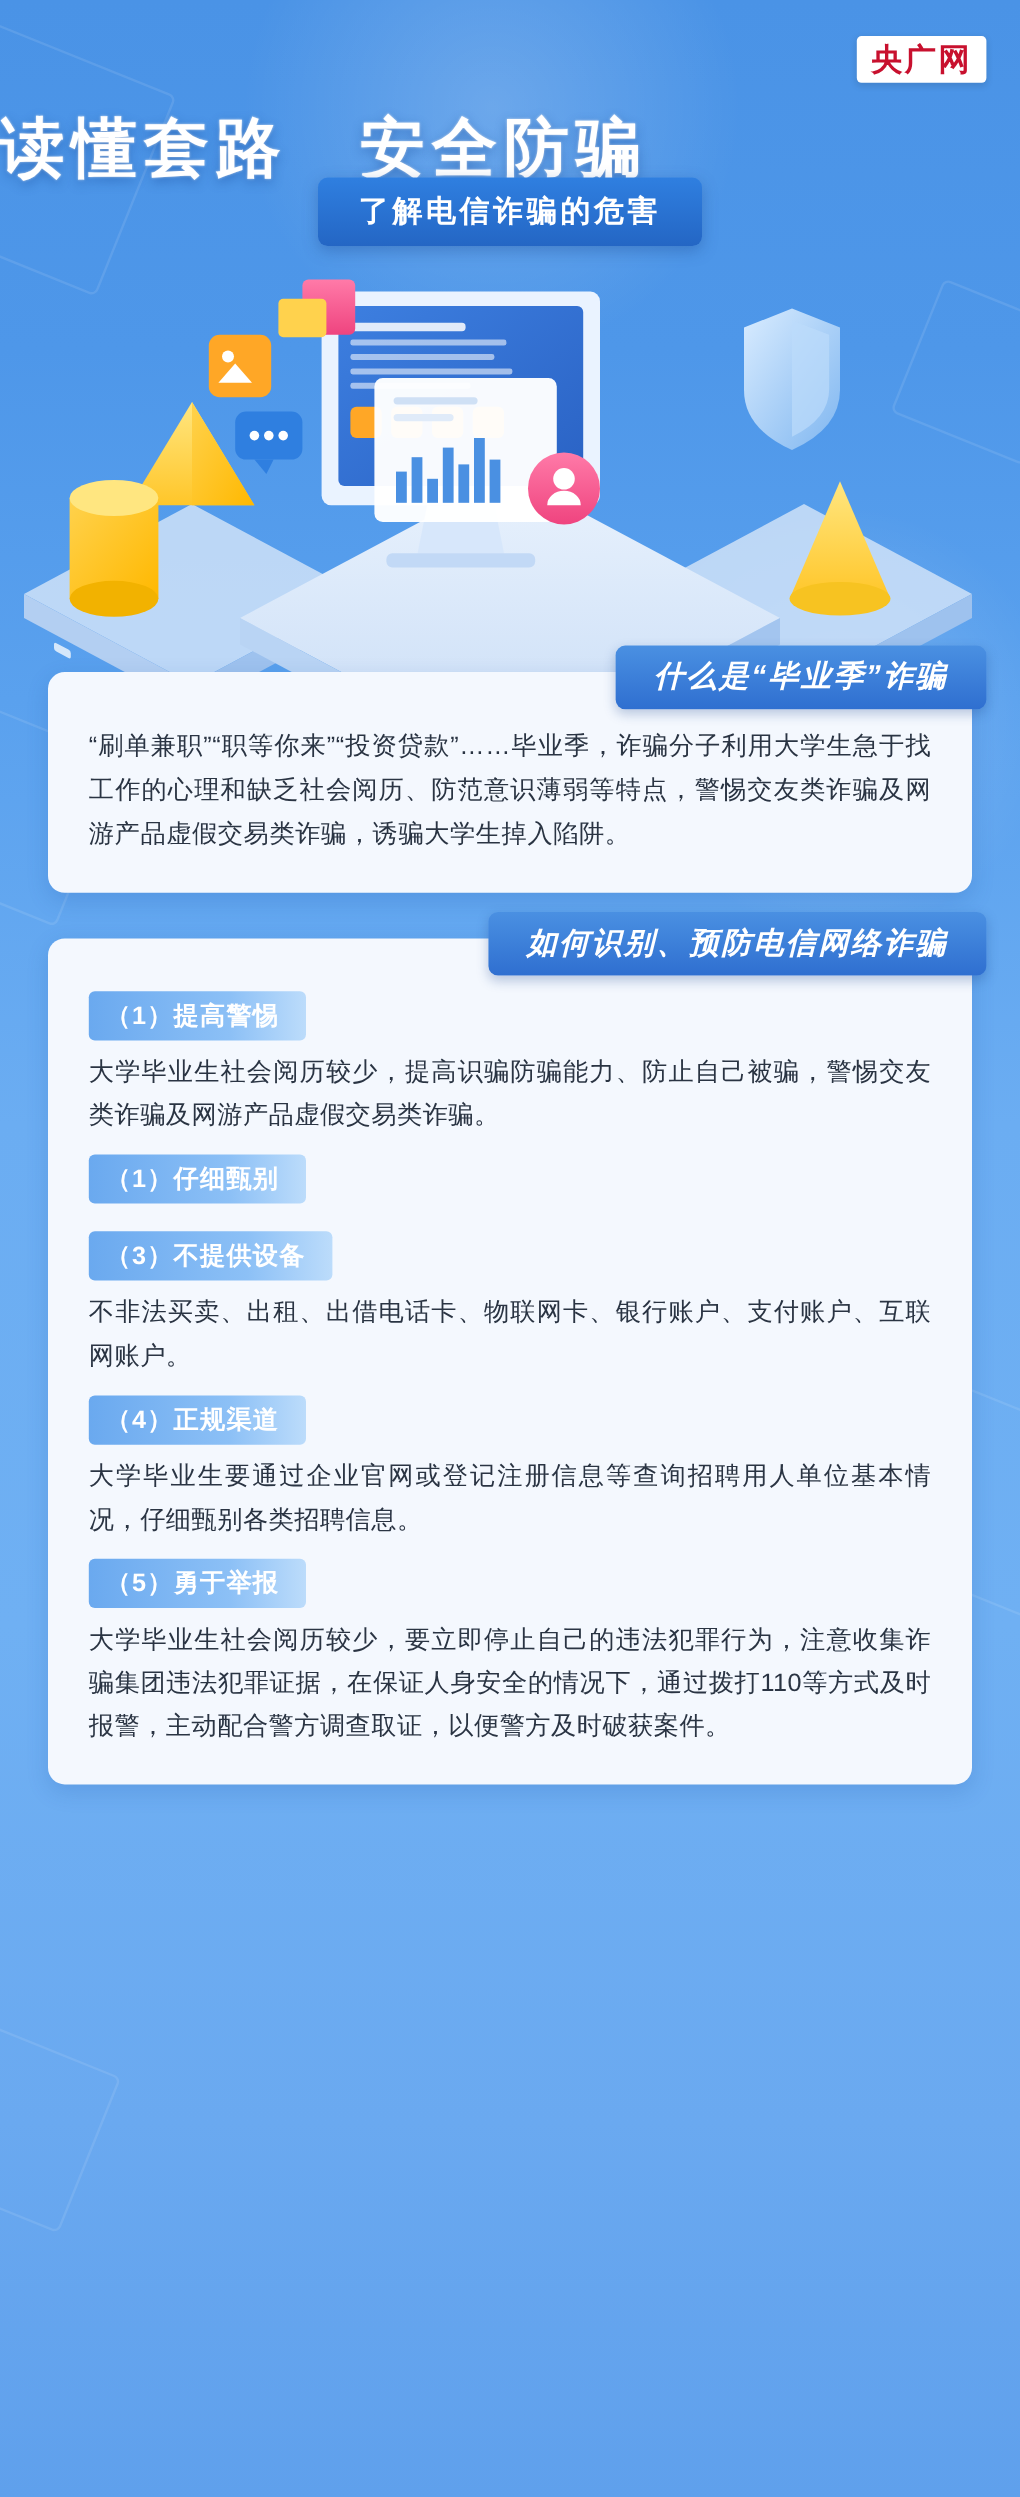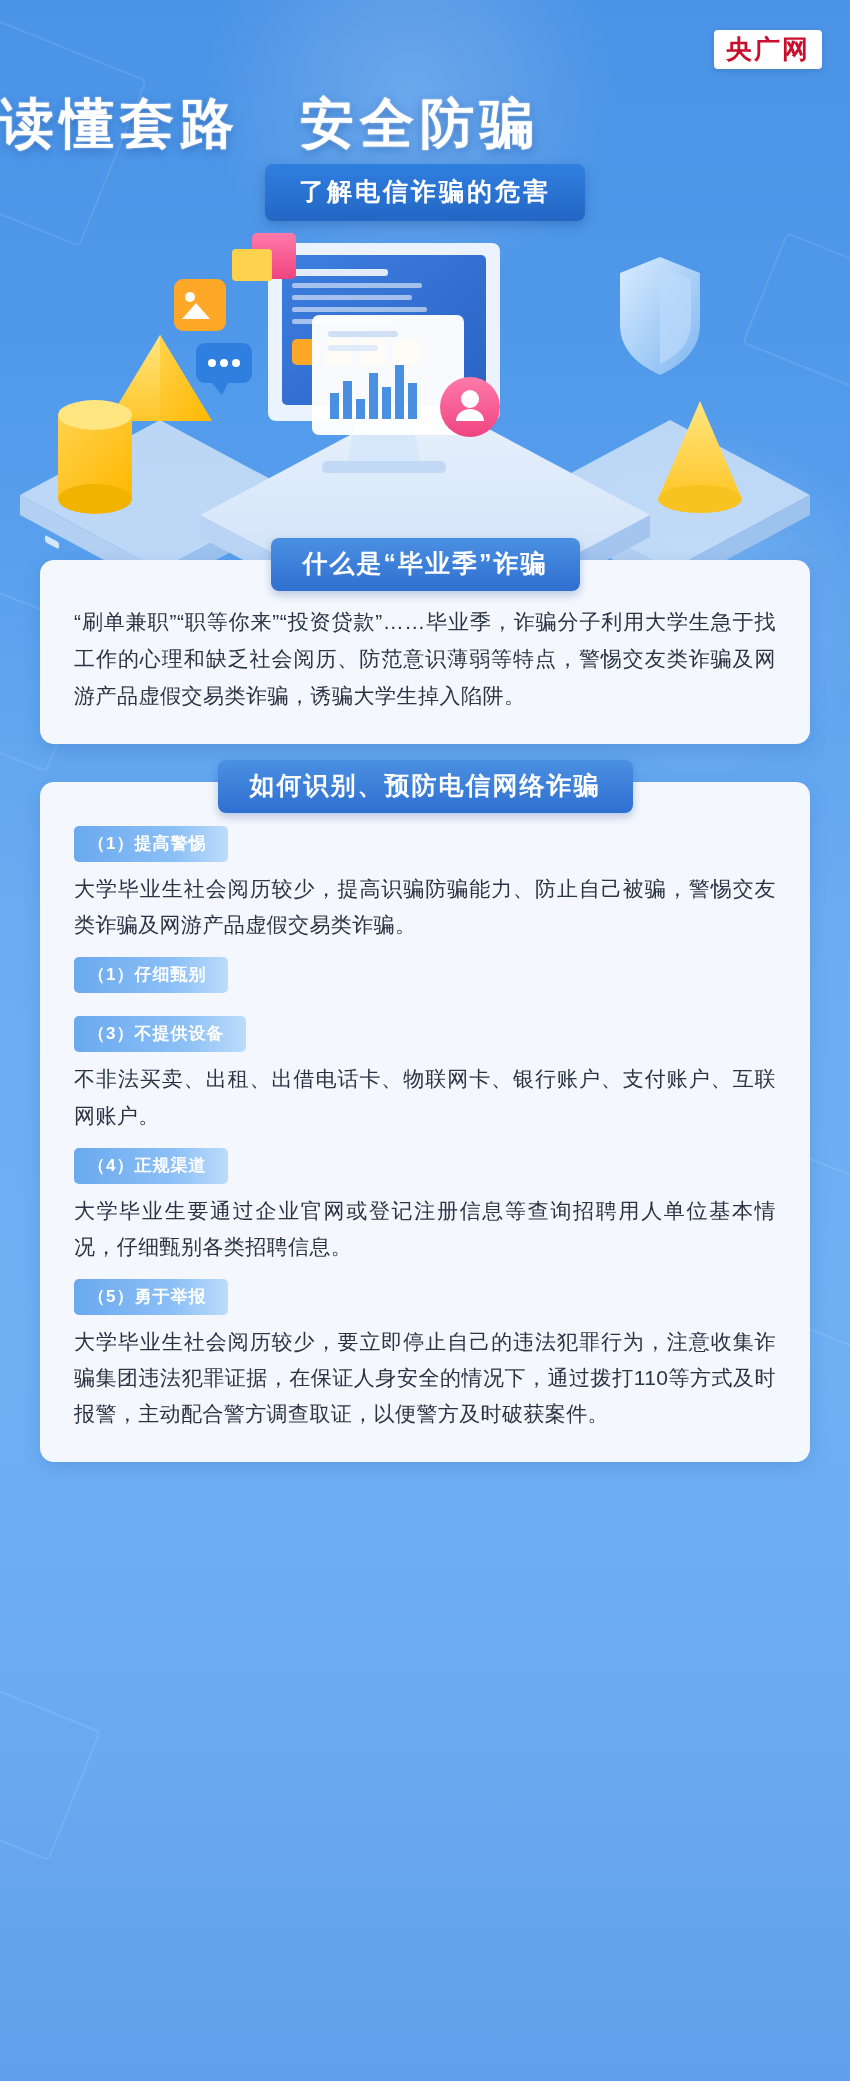--- a/index.html
+++ b/index.html
@@ -57,21 +57,21 @@
     left: 0; width: 850px;
     font-size: 54px;
     font-weight: bold;
     color: #ffffff;
     letter-spacing: 6px;
     text-shadow: 0 3px 10px rgba(20,70,150,0.45), 0 0 2px rgba(255,255,255,0.9);
     white-space: pre;
   }
   .subhead-wrap {
     position: absolute;
-    top: 164px; left: 0; width: 850px;
+    top: 148px; left: 0; width: 850px;
     display: flex; justify-content: center;
   }
   .subhead {
     background: linear-gradient(180deg, #2f7fe0 0%, #2466c4 100%);
     color: #fff;
     font-size: 25px;
     font-weight: bold;
     letter-spacing: 3px;
     padding: 11px 34px 13px 34px;
     border-radius: 8px;
@@ -91,22 +91,22 @@
     position: relative;
     margin: 0 auto;
     width: 770px;
     background: #f4f8fe;
     border-radius: 14px;
     box-shadow: 0 6px 18px rgba(30,80,160,0.18);
     padding: 44px 34px 30px 34px;
   }
   .card-title-wrap {
     position: absolute;
-    top: -22px; left: 0; width: 770px;
-    display: flex; justify-content: center;
+    top: -22px; left: 12px; width: 770px;
+    display: flex; justify-content: flex-end; font-style: italic;
   }
   .card-title {
     background: linear-gradient(180deg, #4a90e2 0%, #2f6fd0 100%);
     color: #fff;
     font-size: 25px;
     font-weight: bold;
     letter-spacing: 2px;
     padding: 9px 32px 11px 32px;
     border-radius: 8px;
     box-shadow: 0 4px 10px rgba(25,70,140,0.28);
@@ -121,21 +121,21 @@
     letter-spacing: 0.5px;
   }
 
   
   .item { margin-bottom: 14px; }
   .item:last-child { margin-bottom: 0; }
   .item-label {
     display: inline-block;
     background: linear-gradient(90deg, #6aa9ef 0%, #8cc0f6 65%, #bcdcfb 100%);
     color: #ffffff;
-    font-size: 17px;
+    font-size: 21px;
     font-weight: bold;
     letter-spacing: 1px;
     padding: 6px 22px 7px 14px;
     border-radius: 5px;
     margin-bottom: 9px;
   }
   .item-text {
     font-size: 21px;
     line-height: 1.72;
     color: #2a3443;

